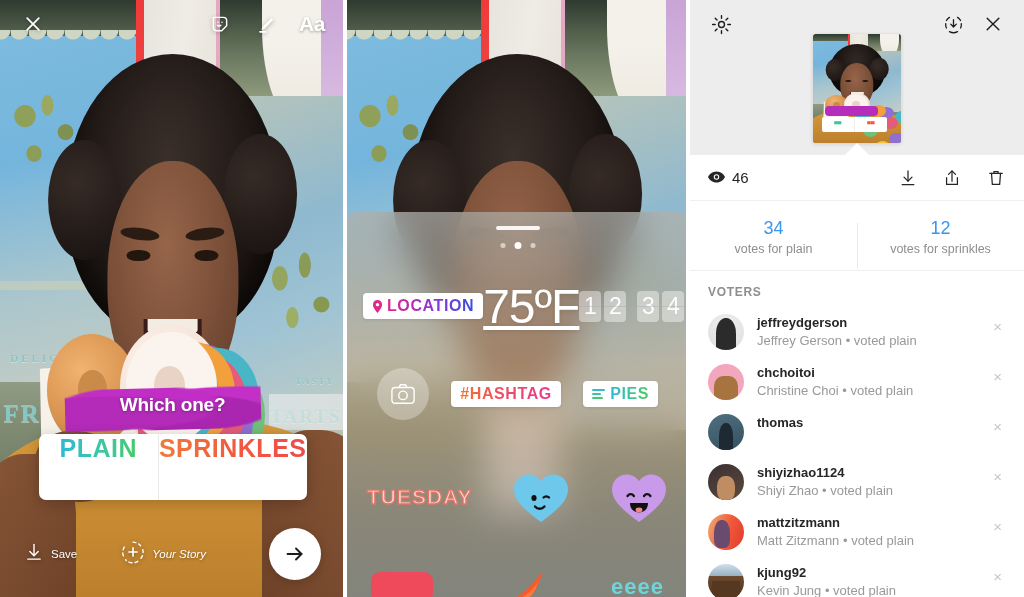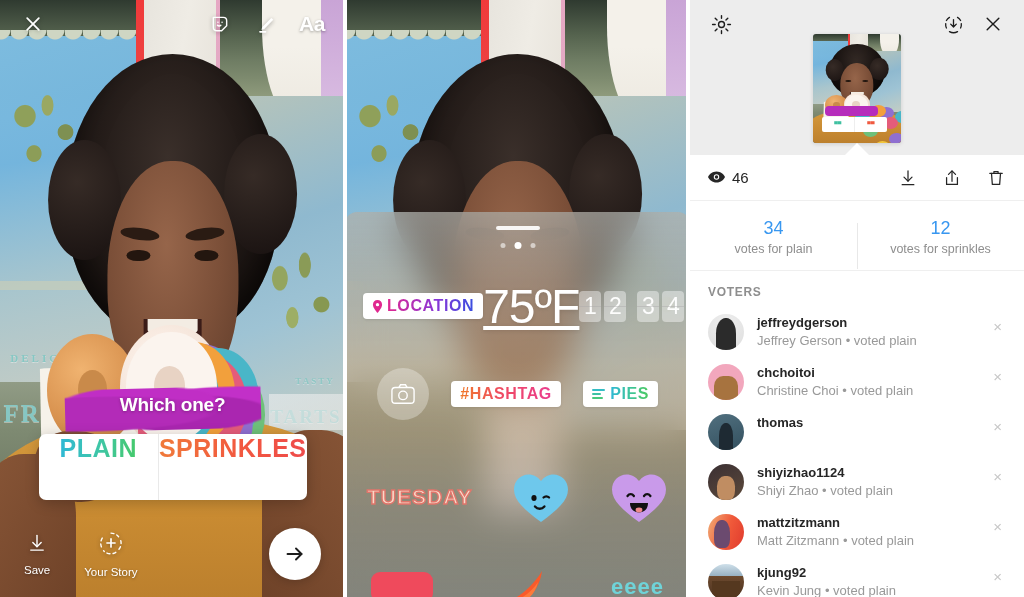--- a/index.html
+++ b/index.html
@@ -215,22 +215,22 @@
   .grad-orange {
     background: linear-gradient(92deg,#f07a3a 0%, #f2583f 55%, #ee4b4b 100%);
     -webkit-background-clip:text; background-clip:text; color:transparent;
   }
 
   
   .bottombar {
     position:absolute; left:0; bottom:0; width:100%; height:86px; z-index:20;
     display:flex; align-items:center; padding:0 24px;
   }
-  .bb-item { display:flex; flex-direction:column; align-items:center; gap:7px; cursor:pointer; }
-  .bb-item + .bb-item { margin-left:34px; }
+  .bb-item { display:flex; flex-direction:row; align-items:center; gap:7px; cursor:pointer; }
+  .bb-item + .bb-item { margin-left:44px;font-style:italic; }
   .bb-label { font-size:11.5px; color:#fff; text-shadow:0 1px 3px rgba(0,0,0,.4); }
   .bb-ic { color:#fff; filter: drop-shadow(0 1px 2px rgba(0,0,0,.4)); }
   .next-btn {
     margin-left:auto; width:52px; height:52px; border-radius:50%; background:#fff;
     display:flex; align-items:center; justify-content:center;
     box-shadow:0 2px 10px rgba(0,0,0,.18); cursor:pointer;
   }
 
   
   .tray {

